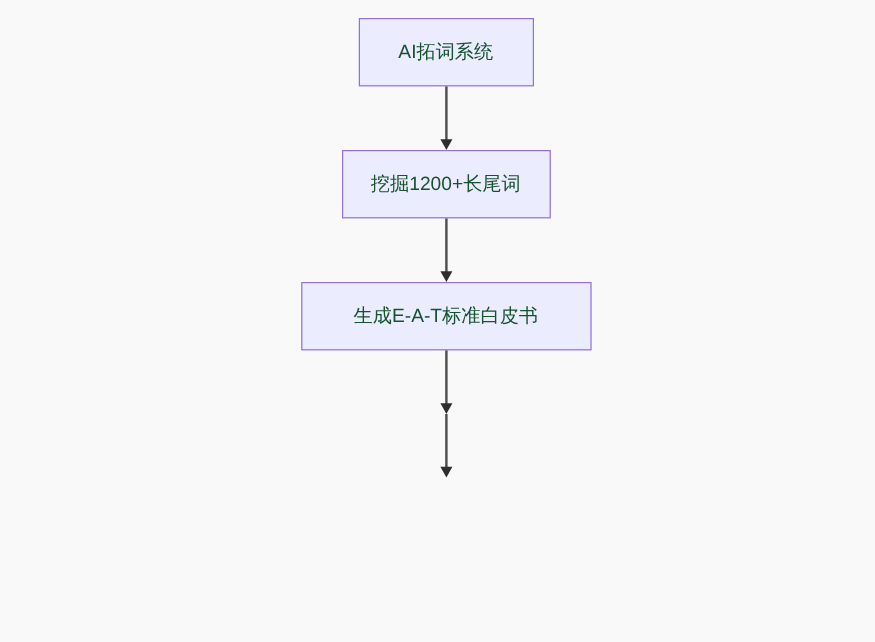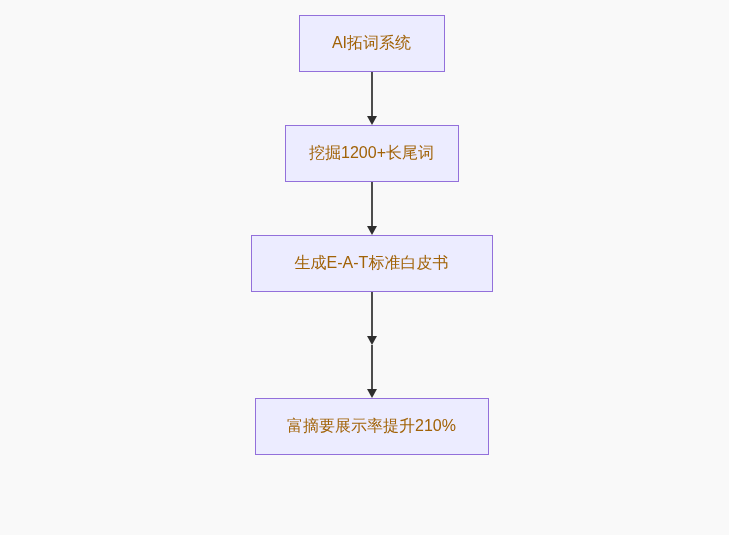--- a/index.html
+++ b/index.html
@@ -22,21 +22,21 @@
     display: flex;
     flex-direction: column;
     align-items: center;
     transform: translateX(7px);
   }
   .node {
     box-sizing: border-box;
     height: 57px;
     background: #ECECFF;
     border: 1px solid #9370DB;
-    color: #a16207;
+    color: #14532d;
     font-size: 16px;
     display: flex;
     align-items: center;
     justify-content: center;
     text-align: center;
     white-space: nowrap;
   }
   .node.n1 { width: 146px; }
   .node.n2 { width: 174px; }
   .node.n3 { width: 242px; align-items: center; }
@@ -93,17 +93,14 @@
     <div class="arrow-line"></div>
     <div class="arrow-head"></div>
   </div>
 
 
   <div class="arrow">
     <div class="arrow-line"></div>
     <div class="arrow-head"></div>
   </div>
 
-  <div class="node n5">
-    <span>富摘要展示率提升210%</span>
-  </div>
 
 </div>
 
 </body></html>

